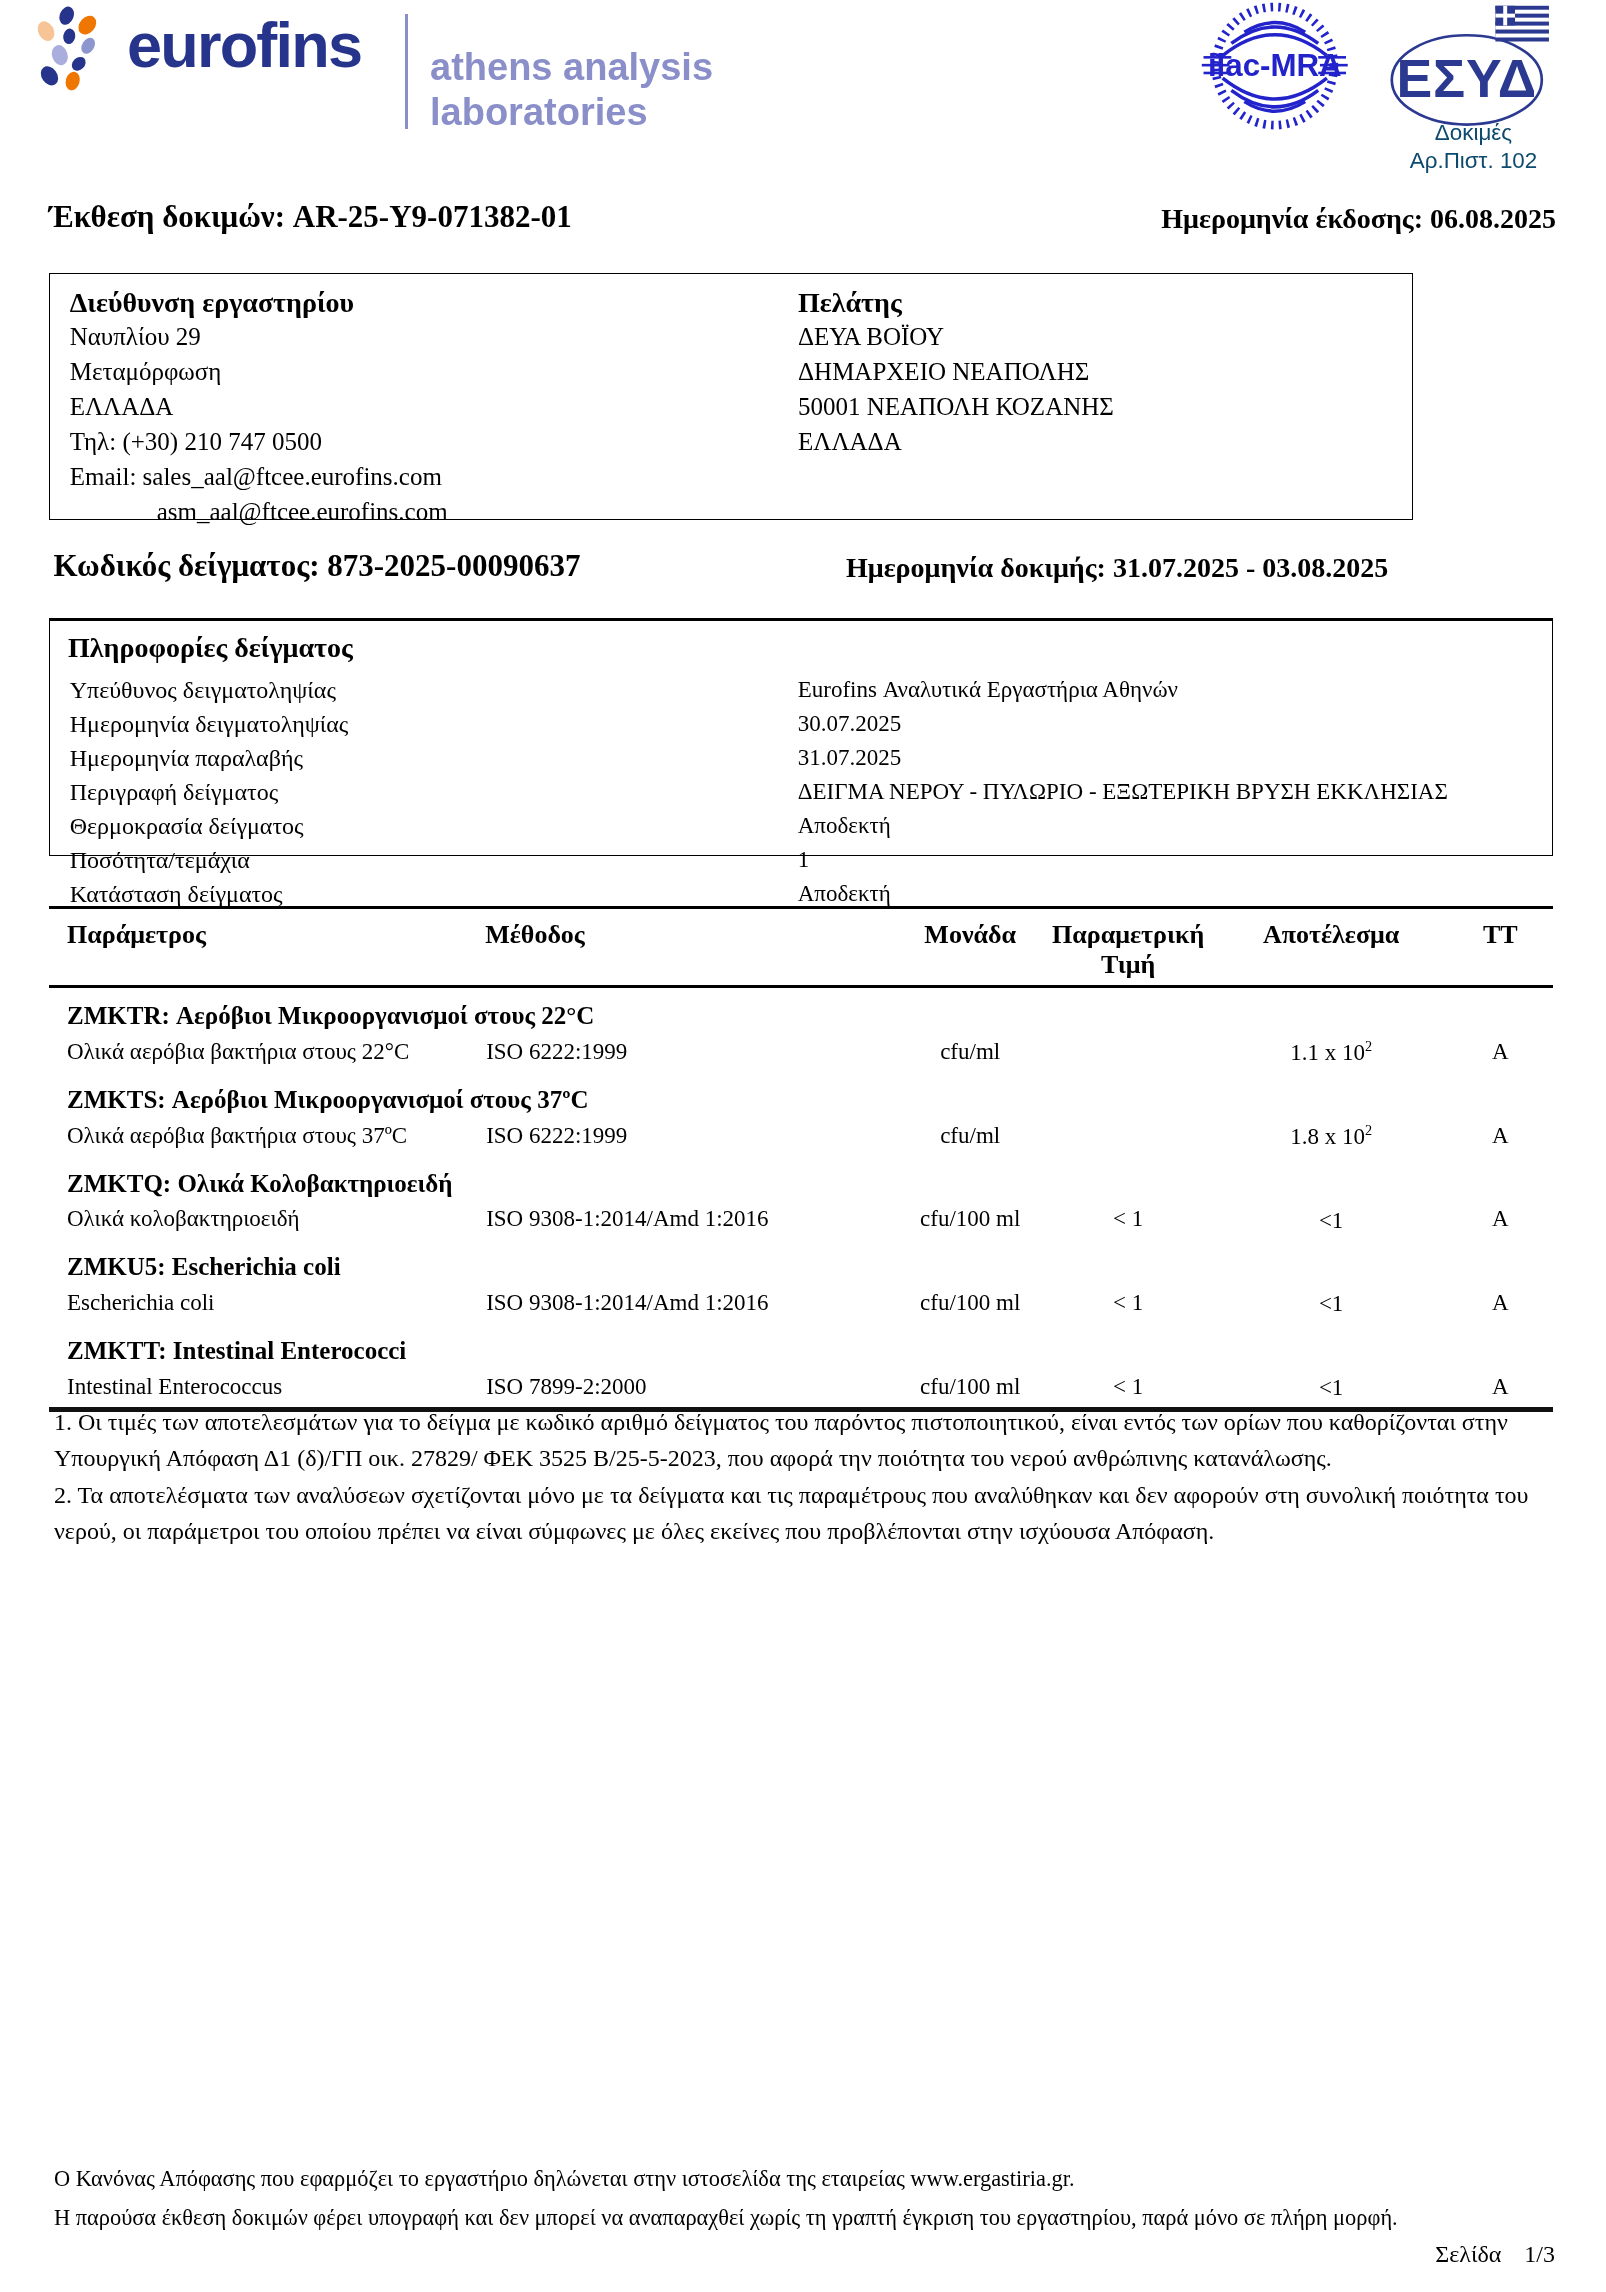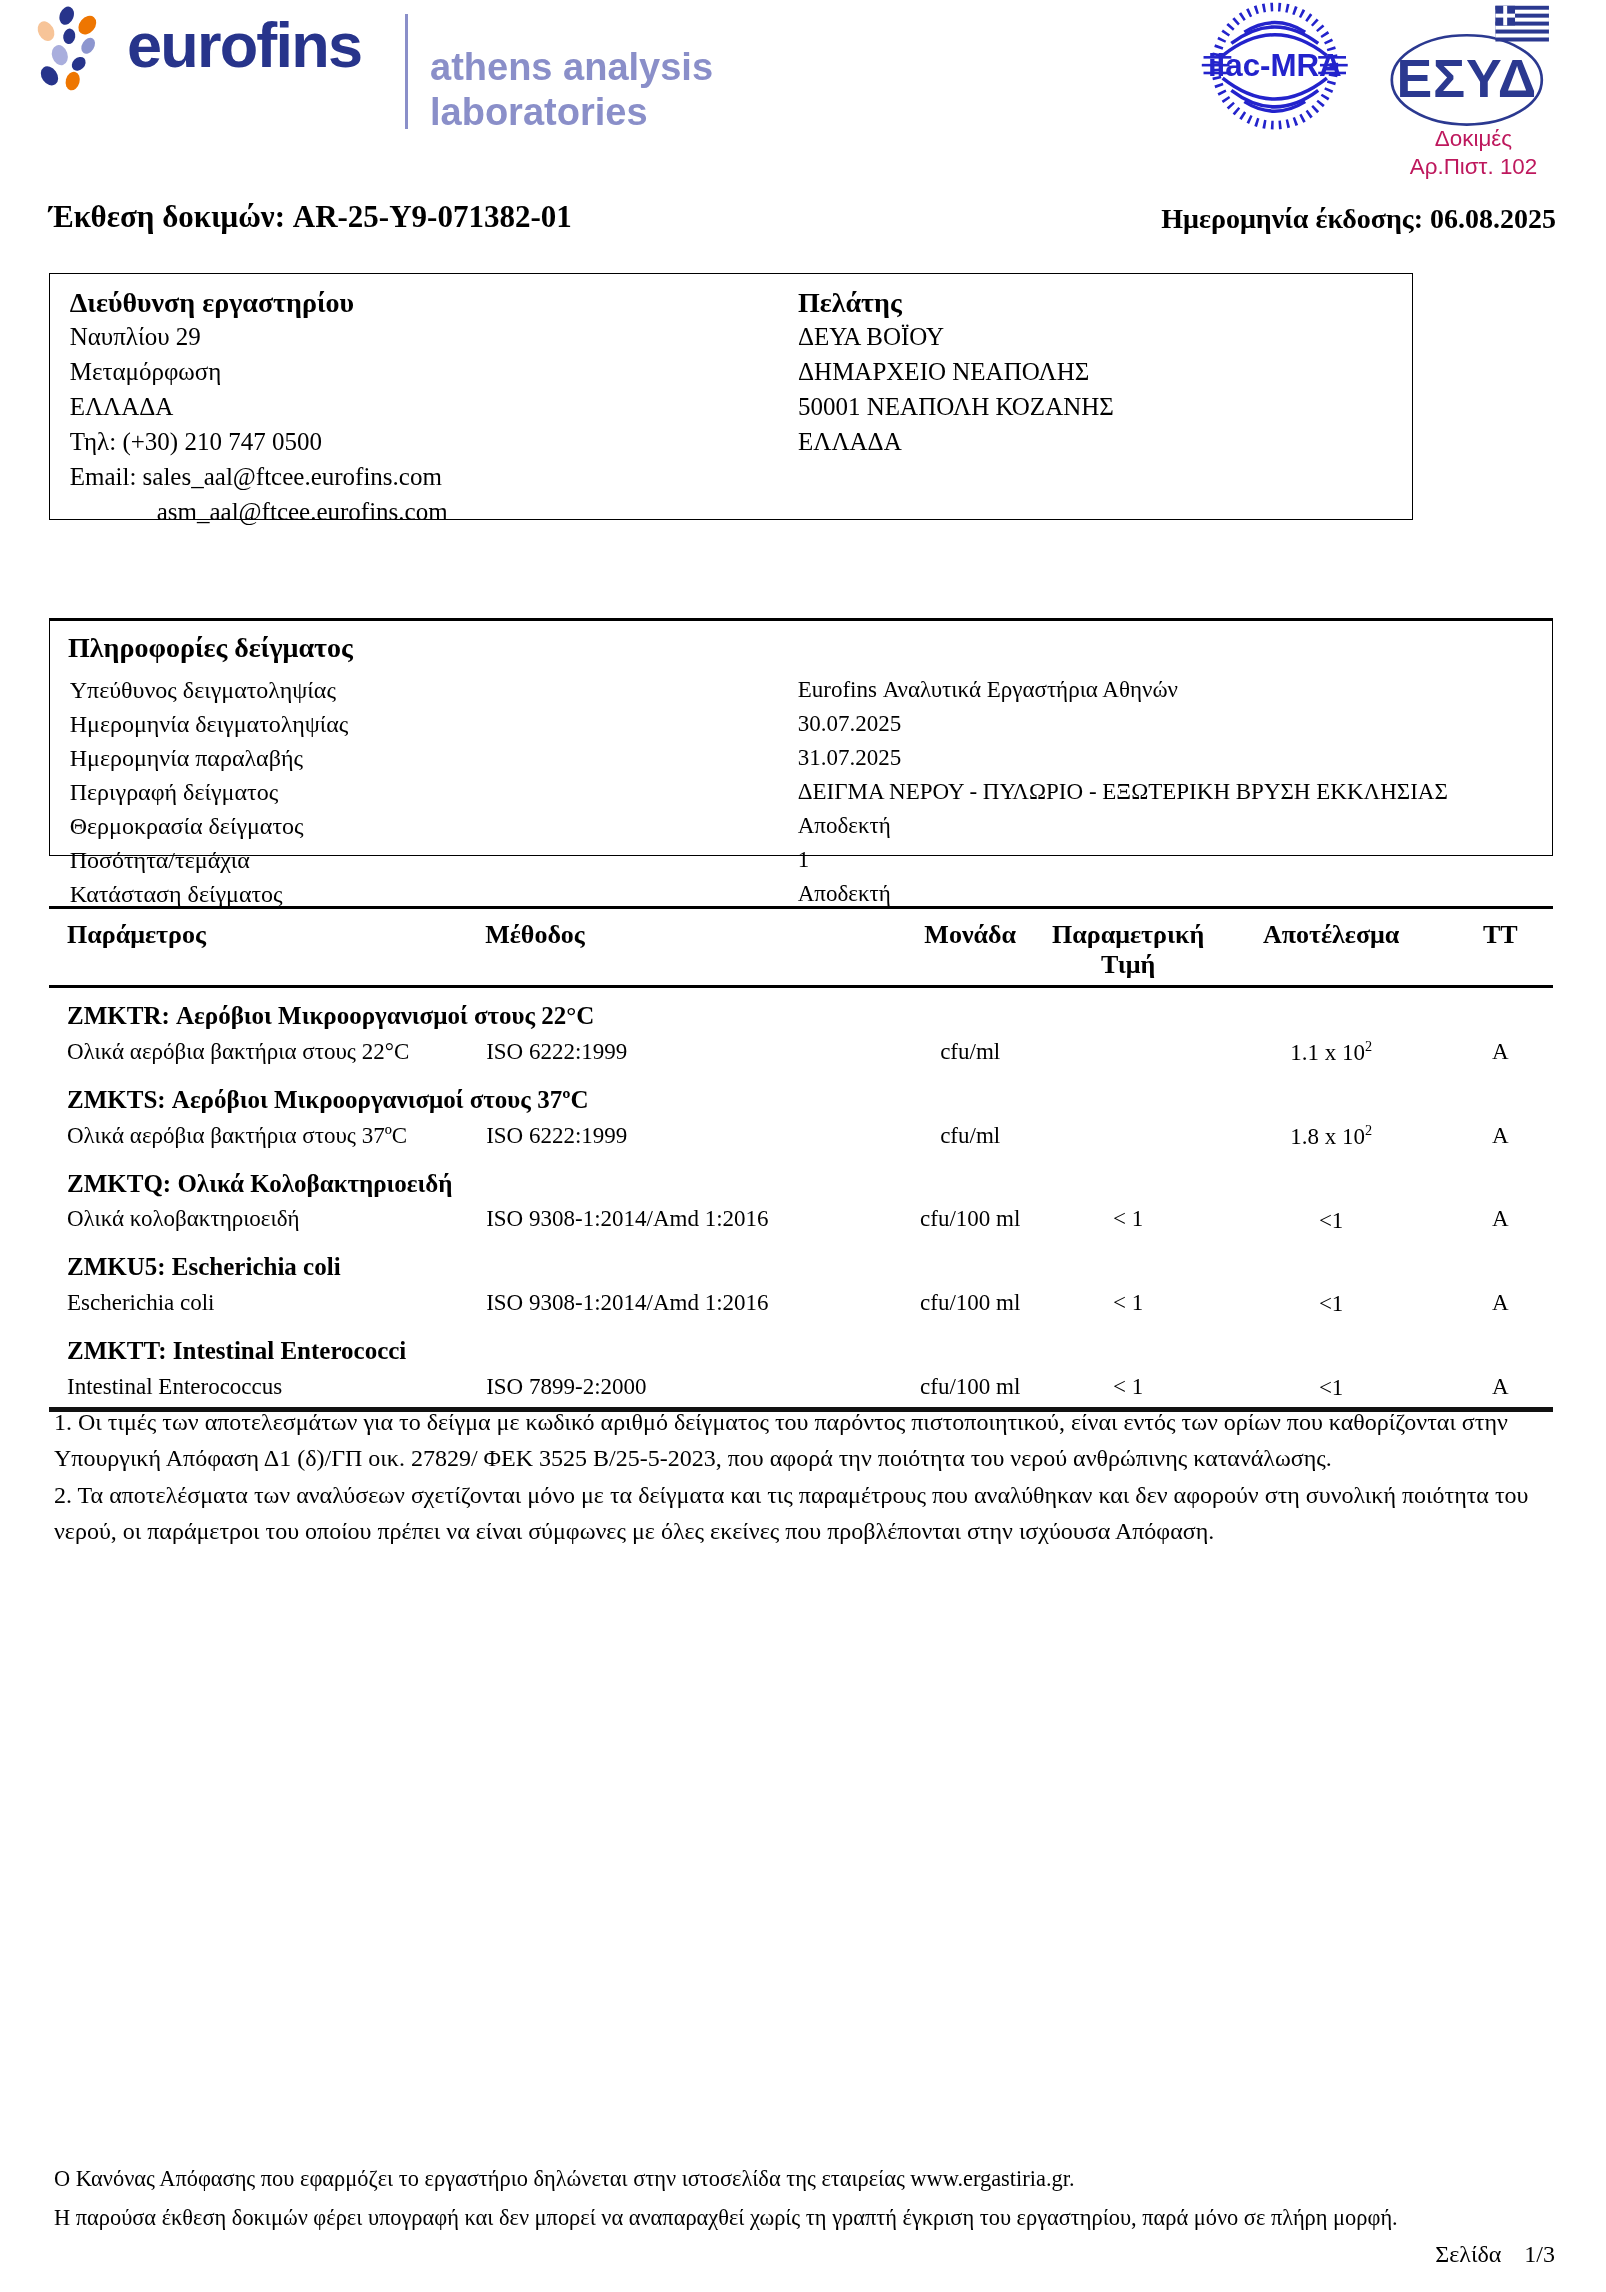--- a/index.html
+++ b/index.html
@@ -22,23 +22,23 @@
   }
   .brand-divider{position:absolute;left:405px;top:14.3px;width:2.7px;height:115px;background:#8a8fc9;}
   .athens-text{
     position:absolute;left:430px;top:32px;
     font-family:"Liberation Sans","DejaVu Sans",sans-serif;
     font-size:38px;font-weight:700;color:#8a8fc9;line-height:45px;margin-top:13px;
   }
   .ilac-logo{position:absolute;left:1180px;top:0;}
   .esyd-logo{position:absolute;left:1386px;top:3.6px;}
   .cert-caption{
-    position:absolute;left:1386px;top:125px;width:175px;text-align:center;
+    position:absolute;left:1386px;top:119px;width:175px;text-align:center;
     font-family:"Liberation Sans","DejaVu Sans",sans-serif;
-    font-size:22.4px;color:#be185d;line-height:28px;
+    font-size:22.4px;color:#0c4a6e;line-height:28px;
   }
   
   .title-row{position:absolute;top:199px;left:49px;width:1507px;display:flex;justify-content:space-between;align-items:flex-end;}
   .report-title{font-size:31px;font-weight:700;}
   .issue-date{font-size:28px;font-weight:700;}
   
   .box1{position:absolute;left:49px;top:273px;width:1364px;height:247px;border:1.8px solid #000;box-sizing:border-box;}
   .box-title{font-size:28px;font-weight:700;}
   .lab-col{position:absolute;left:19.7px;top:12.5px;}
   .client-col{position:absolute;left:748px;top:12.5px;}
@@ -164,20 +164,30 @@
       <div class="box-title">Πελάτης</div>
       <div class="addr-lines">
         <div>ΔΕΥΑ ΒΟΪΟΥ</div>
         <div>ΔΗΜΑΡΧΕΙΟ ΝΕΑΠΟΛΗΣ</div>
         <div>50001 ΝΕΑΠΟΛΗ ΚΟΖΑΝΗΣ</div>
         <div>ΕΛΛΑΔΑ</div>
       </div>
     </div>
   </div>
 
+  <div class="code-row">
+    <div class="sample-code">
+      <span>Κωδικός δείγματος:</span>
+      <span>873-2025-00090637</span>
+    </div>
+    <div class="test-date">
+      <span>Ημερομηνία δοκιμής:</span>
+      <span>31.07.2025 - 03.08.2025</span>
+    </div>
+  </div>
 
   <div class="box2">
     <div class="box-title">Πληροφορίες δείγματος</div>
     <div class="si-rows">
       <div class="si-row">
         <div class="si-label">Υπεύθυνος δειγματοληψίας</div>
         <div class="si-value">Eurofins Αναλυτικά Εργαστήρια Αθηνών</div>
       </div>
       <div class="si-row">
         <div class="si-label">Ημερομηνία δειγματοληψίας</div>

